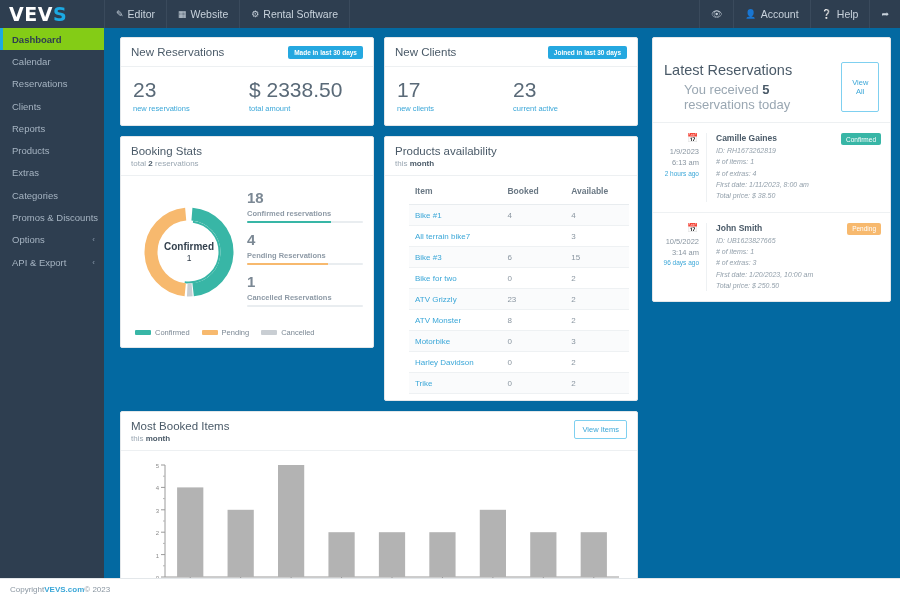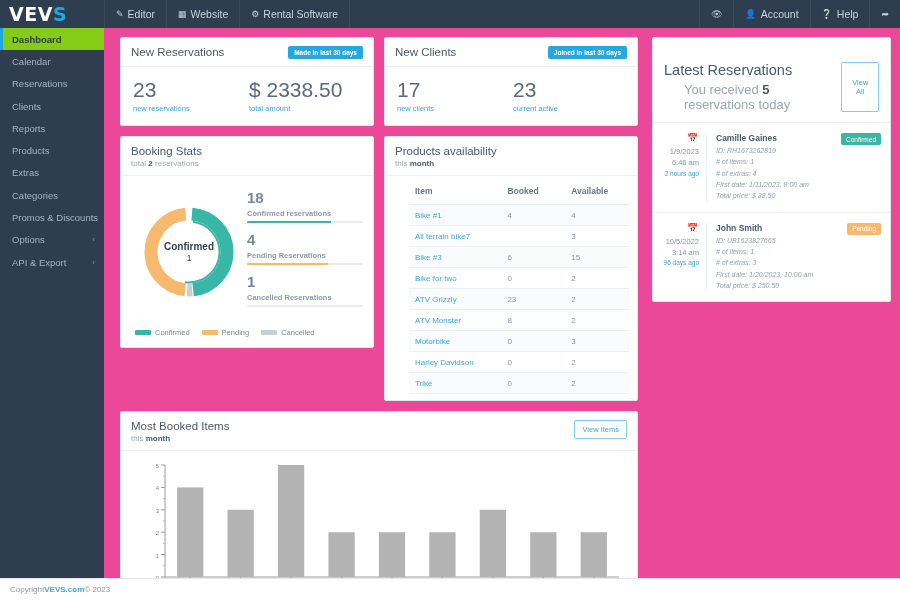--- a/index.html
+++ b/index.html
@@ -51,21 +51,21 @@
   .side-item.active::before {
     content: ""; position: absolute; left: 0; top: 0; bottom: 0;
     width: 3px; background: #1ca9e3;
   }
   .side-chev { margin-left: auto; margin-right: 9px; font-size: 8px; color: #8architecture; }
   .side-chev { color: #8a9aab; }
 
   
   .main {
     position: absolute; top: 28px; left: 104px; right: 0; bottom: 22px;
-    background: #ec4899; padding: 9px 9px 0 16px; overflow: hidden;
+    background: #0369a1; padding: 9px 9px 0 16px; overflow: hidden;
   }
   .cols { display: flex; gap: 14px; height: 100%; }
   .col-left { width: 518px; }
   .col-right { width: 243px; }
 
   .card {
     background: #fff; border: 1px solid #e3e7ea; border-radius: 2px;
     margin-bottom: 10px;
   }
   .card-head {
@@ -488,21 +488,21 @@
               <div class="lr-title">Latest Reservations</div>
               <div class="lr-sub"><span>You received </span><b>5</b><span> reservations today</span></div>
             </div>
             <button class="btn-outline">View All</button>
           </div>
 
           <div class="res-item">
             <div class="res-date">
               <div class="res-cal">📅</div>
               <div class="res-d">1/9/2023</div>
-              <div class="res-d">6:46 am</div>
+              <div class="res-d">6:13 am</div>
               <div class="res-ago">2 hours ago</div>
             </div>
             <div class="res-main">
               <div style="display:flex;">
                 <div class="res-name">Camille Gaines</div>
                 <div class="res-badge" style="margin-left:auto;background:#38b6a6;">Confirmed</div>
               </div>
               <div class="res-line">ID: RH1673262819</div>
               <div class="res-line"># of items: 1</div>
               <div class="res-line"># of extras: 4</div>

